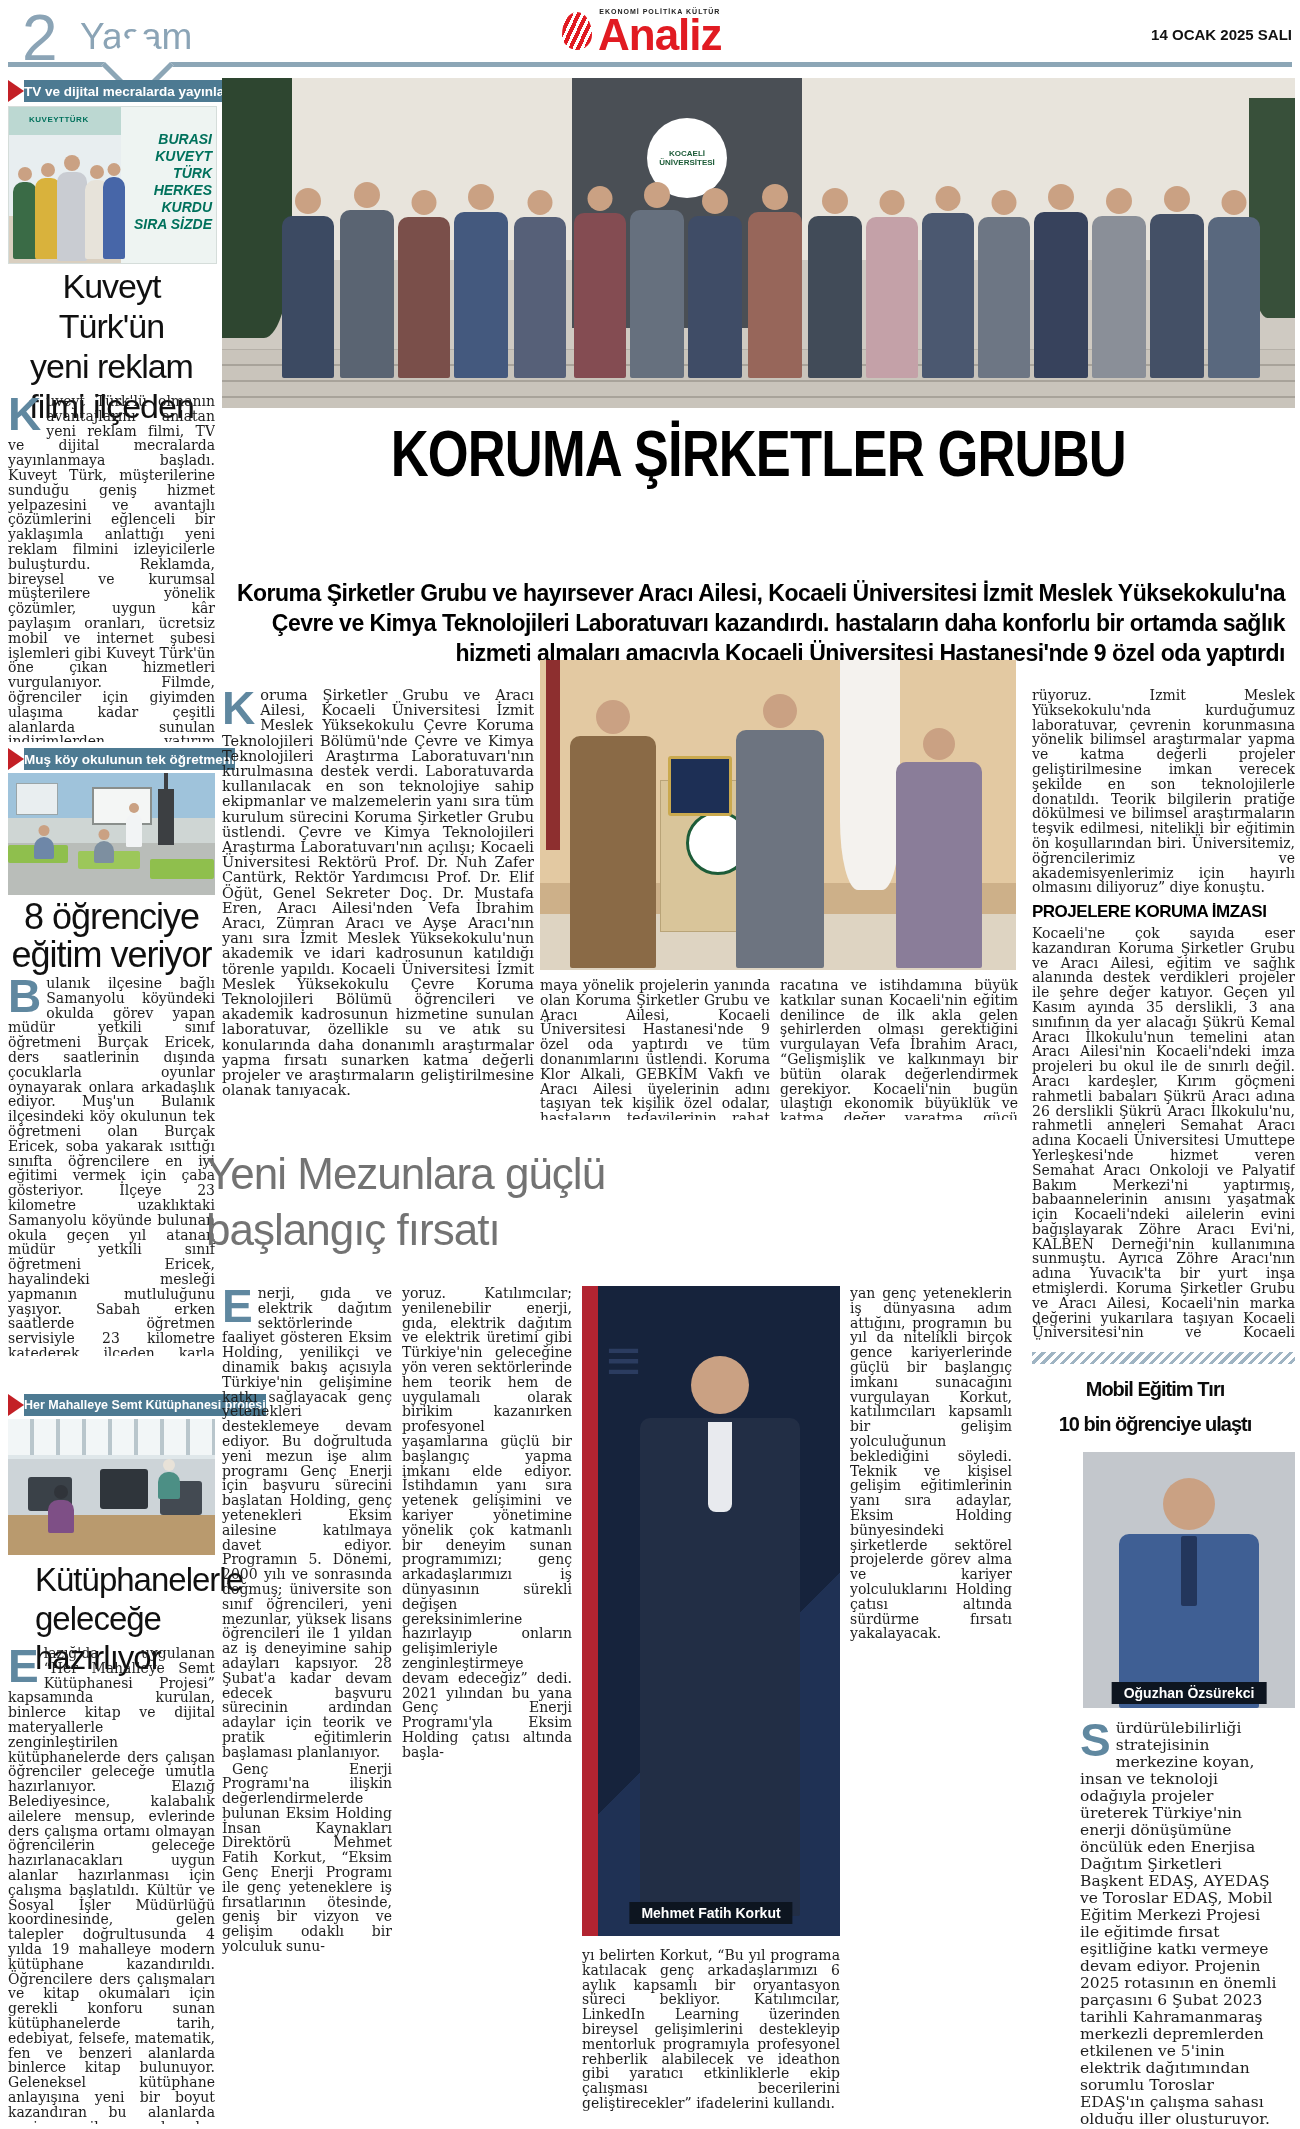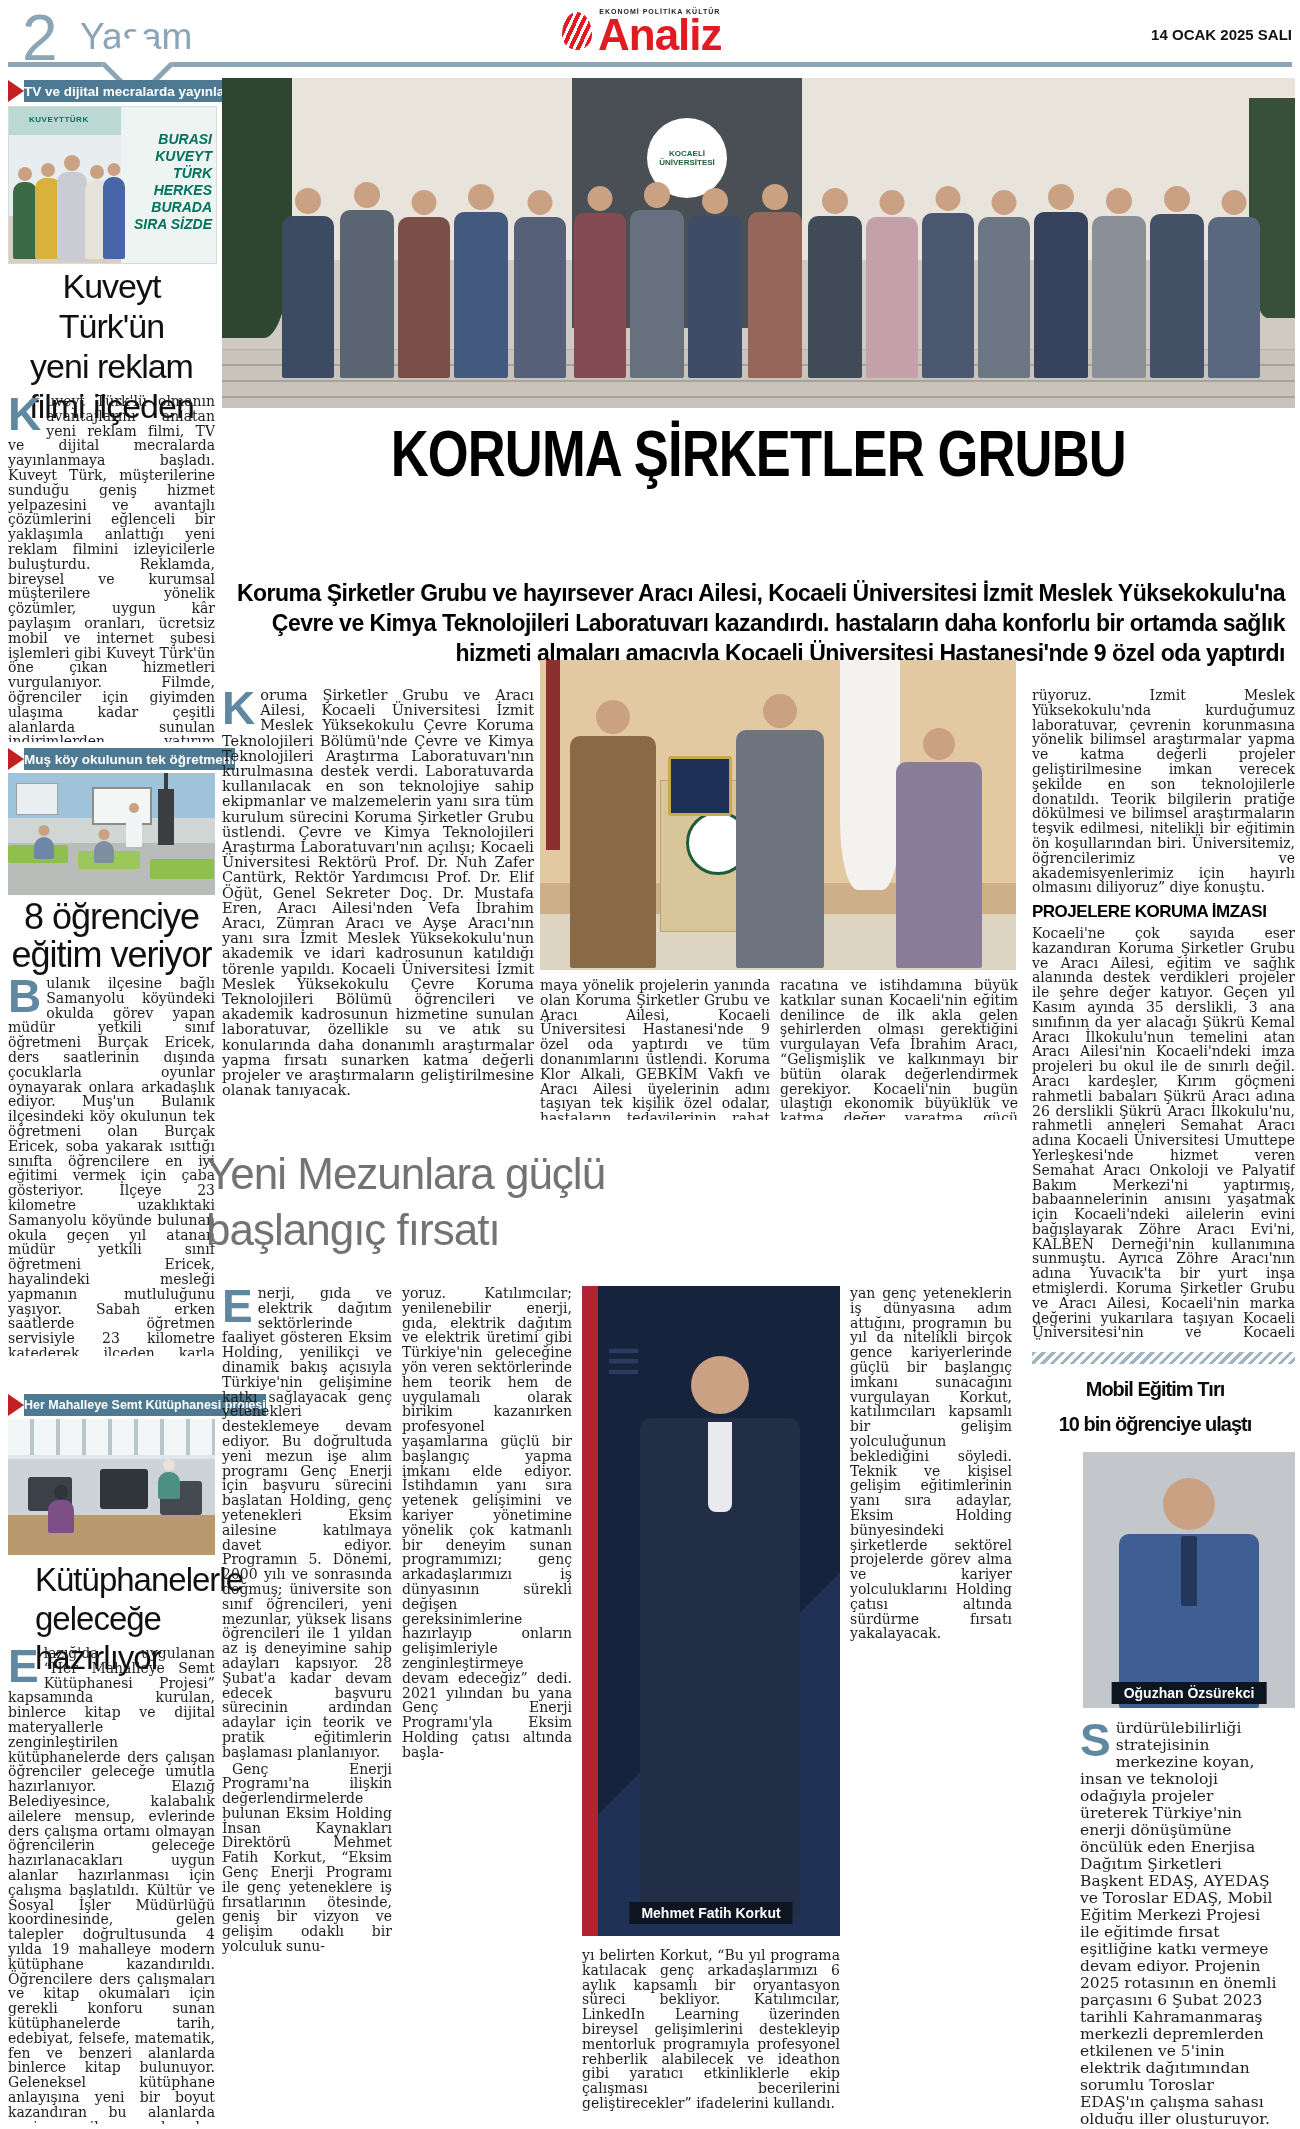--- a/index.html
+++ b/index.html
@@ -94,21 +94,21 @@
           <div class="head" style="width:14px;height:14px;"></div>
           <div class="torso" style="top:15px;background:#e7e3da;"></div>
         </div>
       <div class="person" style="left:94px;top:56px;width:22px;height:96px;">
           <div class="head" style="width:13px;height:13px;"></div>
           <div class="torso" style="top:14px;background:#4766a8;"></div>
         </div>
     </div>
     <div class="abs" style="left:116px;top:24px;right:4px;">
       <div class="kt-line">BURASI KUVEYT TÜRK</div>
-      <div class="kt-line">HERKES BURADA</div>
+      <div class="kt-line">HERKES KURDU</div>
       <div class="kt-line">SIRA SİZDE</div>
       <div style="margin-top:26px;text-align:right;">
         
         
       </div>
     </div>
   </div>
 
   <div class="abs h-small" style="left:8px;top:266px;width:207px;font-size:34px;line-height:40px;">
     <div>Kuveyt Türk'ün</div>

